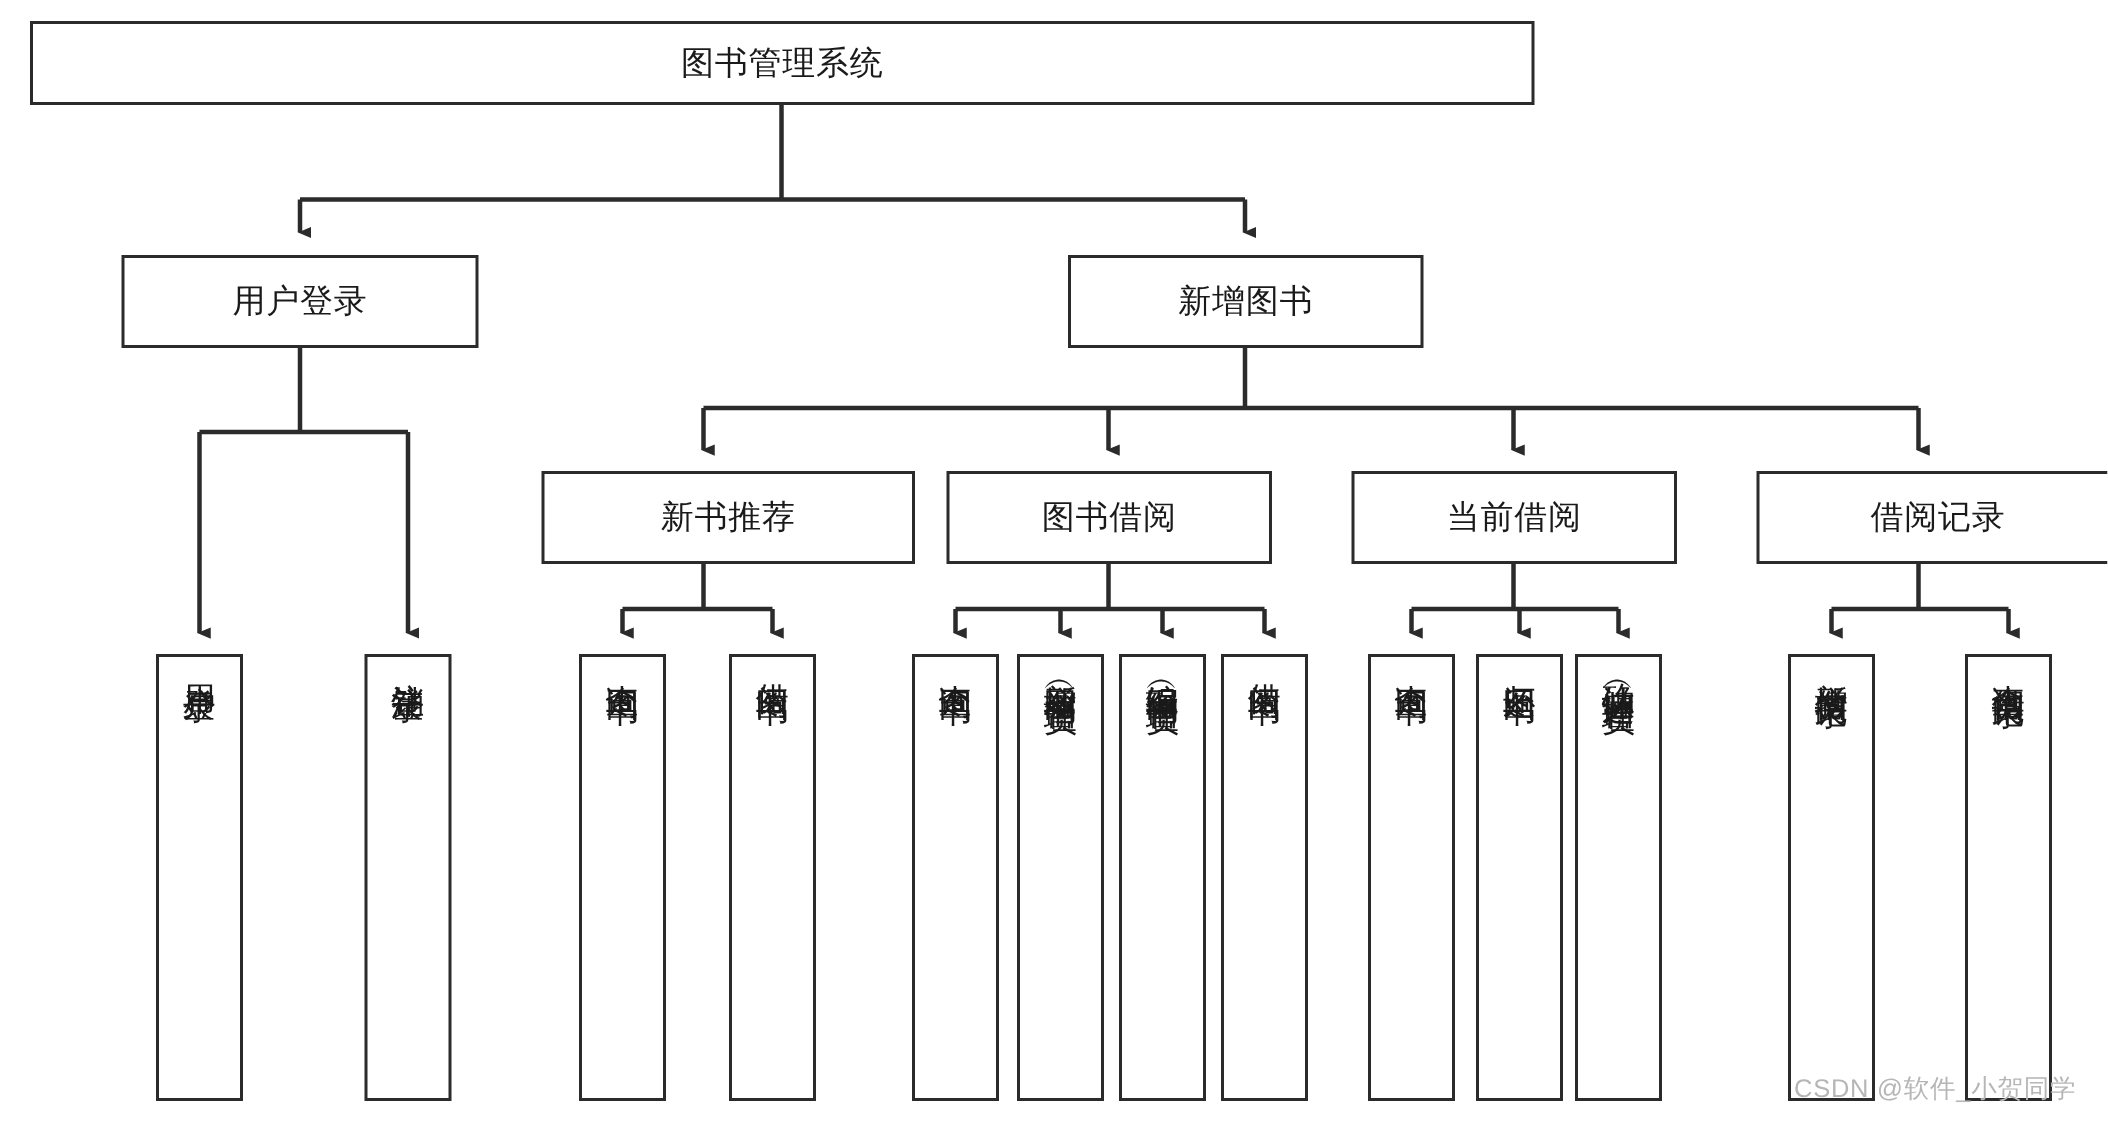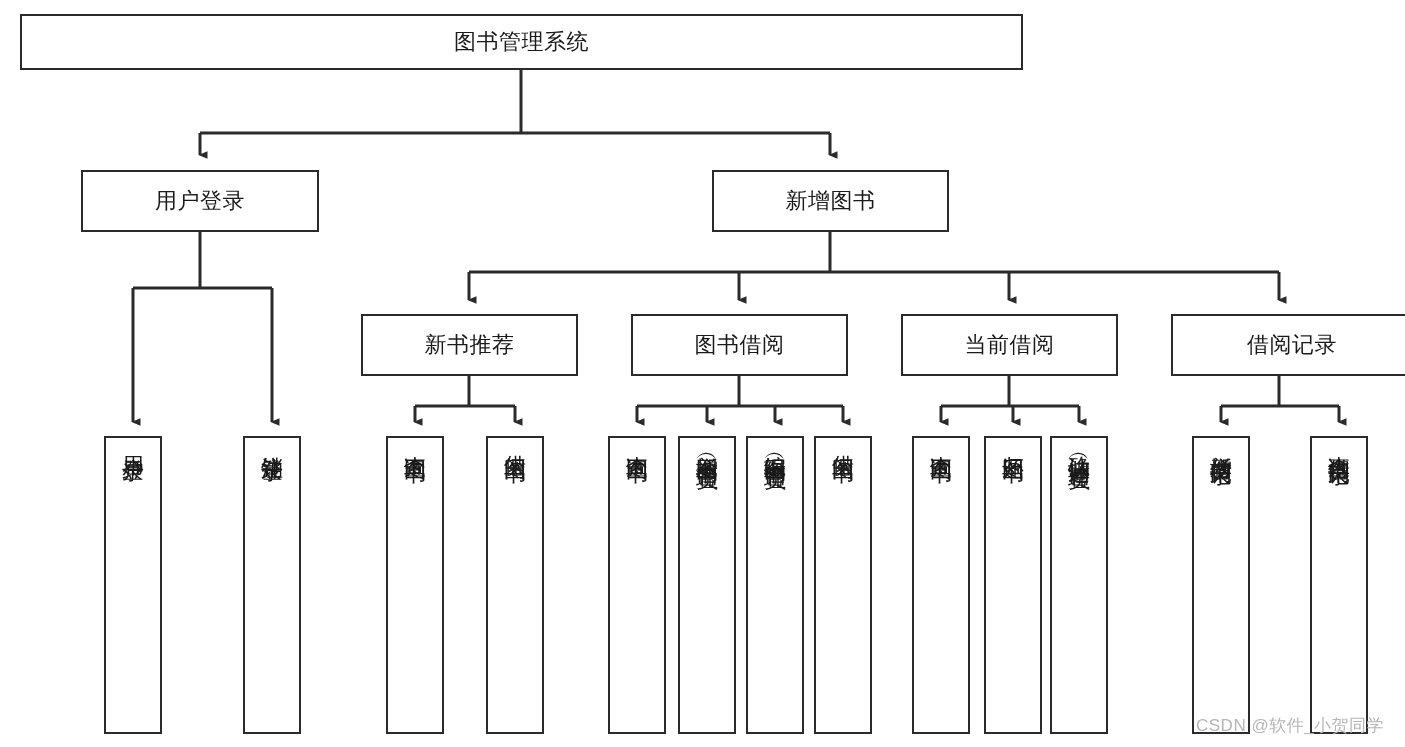--- a/index.html
+++ b/index.html
@@ -135,21 +135,21 @@
     <span class="node-label">图书管理系统</span>
   </div>
 
   <div class="node horiz" style="left:81px; top:170px; width:238px; height:62px;">
     <span class="node-label">用户登录</span>
   </div>
   <div class="node horiz" style="left:712px; top:170px; width:237px; height:62px;">
     <span class="node-label">新增图书</span>
   </div>
 
-  <div class="node horiz" style="left:361px; top:314px; width:217px; height:62px;">
+  <div class="node horiz" style="left:361px; top:314px; width:249px; height:62px;">
     <span class="node-label">新书推荐</span>
   </div>
   <div class="node horiz" style="left:631px; top:314px; width:217px; height:62px;">
     <span class="node-label">图书借阅</span>
   </div>
   <div class="node horiz" style="left:901px; top:314px; width:217px; height:62px;">
     <span class="node-label">当前借阅</span>
   </div>
   <div class="node horiz" style="left:1171px; top:314px; width:242px; height:62px;">
     <span class="node-label">借阅记录</span>

